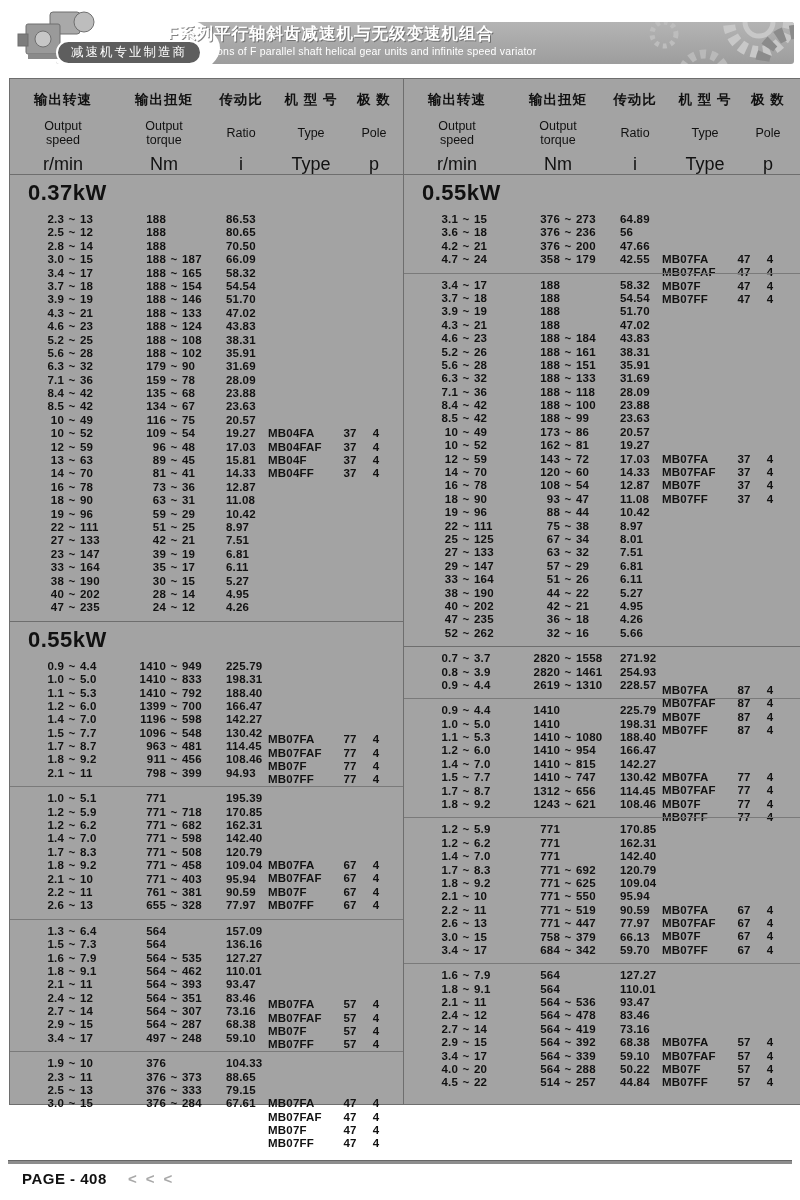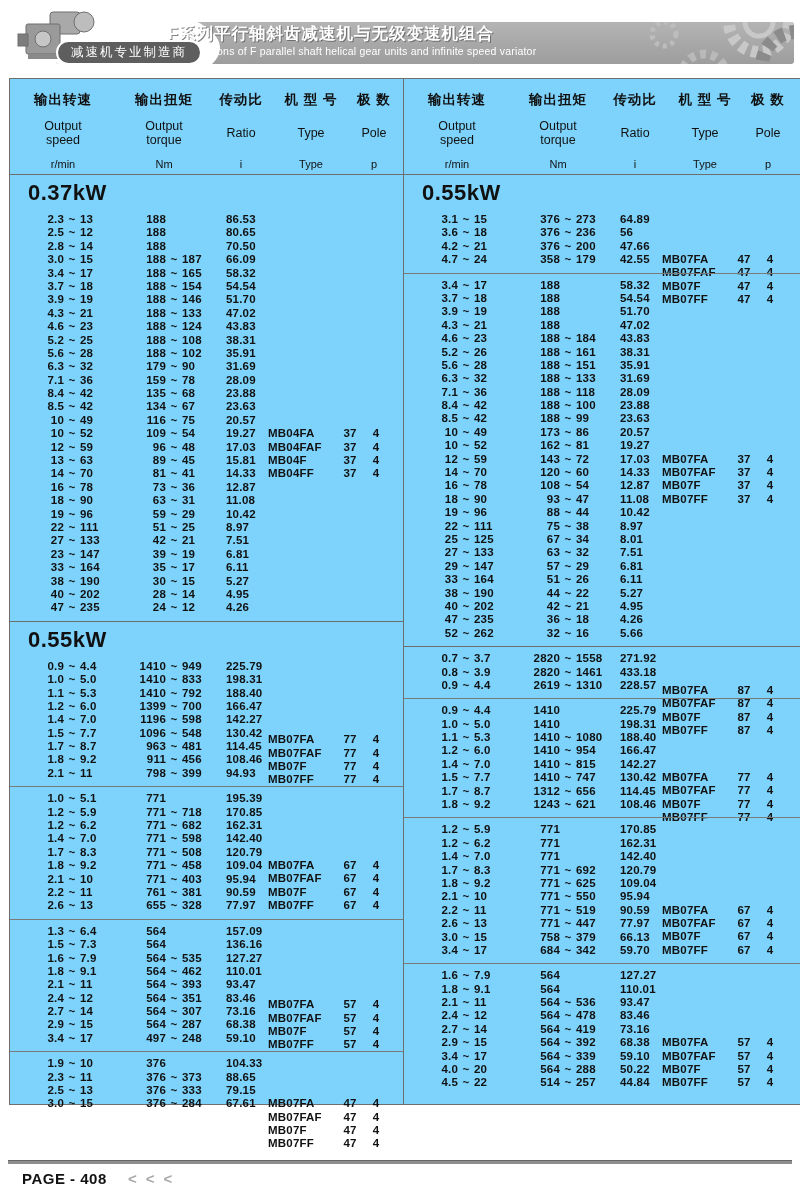--- a/index.html
+++ b/index.html
@@ -14,29 +14,29 @@
   .banner svg{position:absolute;right:-10px;top:-18px;}
   .blob{position:absolute;left:-46px;top:-16px;width:210px;height:84px;background:#fff;border-radius:50%;}
   .titles{position:absolute;left:168px;top:24px;color:#fff;line-height:1.15;}
   .title-cn{font-size:16.5px;font-weight:bold;letter-spacing:1px;text-shadow:1px 1px 0 rgba(90,90,90,.75);}
   .title-en{font-size:10.5px;margin-top:2px;letter-spacing:.2px;}
   .badge{position:absolute;left:56px;top:40px;background:#5e5e5e;color:#fff;border:2px solid #fff;
     border-radius:13px;padding:2px 13px;font-size:12.5px;font-weight:normal;letter-spacing:2px;}
   .product{position:absolute;left:14px;top:8px;}
   
   .col-box{position:absolute;top:78px;width:413px;height:1027px;border:1px solid #6e6e6e;
-    box-sizing:border-box;background:#7dd3fc;}
+    box-sizing:border-box;background:#a3a3a3;}
   .col-box.left{left:9px;}
   .col-box.right{left:403px;}
   .thead{height:96px;border-bottom:1px solid #6e6e6e;display:grid;box-sizing:border-box;
     grid-template-columns:106px 96px 58px 82px 44px;grid-template-rows:34px 40px 22px;
     grid-auto-flow:column;align-items:center;justify-items:center;}
   .th-cn{font-size:13.5px;font-weight:bold;letter-spacing:1px;align-self:end;padding-bottom:4px;}
   .th-en{font-size:12.5px;text-align:center;line-height:1.15;max-width:72px;}
-  .th-unit{font-size:11px;align-self:center;}
+  .th-unit{font-size:18px;align-self:center;}
   .section + .section{border-top:1px solid #6e6e6e;}
   .power{font-size:22px;font-weight:bold;padding:5px 0 2px 18px;letter-spacing:.5px;}
   .block{position:relative;padding:5px 0 6px 0;}
   .block + .block{border-top:1px solid #7a7a7a;}
   .row{display:grid;grid-template-columns:38px 16px 34px 6px 46px 16px 36px 8px 58px;
     height:13.4px;line-height:13.4px;font-size:11.5px;font-weight:bold;letter-spacing:.2px;
     padding-left:16px;}
   .c-s1,.c-t1{text-align:right;}
   .c-sep{text-align:center;}
   .c-s2,.c-t2,.c-r{text-align:left;}
@@ -1326,21 +1326,21 @@
           </div>
           <div class="row">
             <div class="c-s1">0.8</div>
             <div class="c-sep">~</div>
             <div class="c-s2">3.9</div>
             <div class="c-gap"></div>
             <div class="c-t1">2820</div>
             <div class="c-sep">~</div>
             <div class="c-t2">1461</div>
             <div class="c-gap"></div>
-            <div class="c-r">433.18</div>
+            <div class="c-r">254.93</div>
           </div>
           <div class="row">
             <div class="c-s1">0.9</div>
             <div class="c-sep">~</div>
             <div class="c-s2">4.4</div>
             <div class="c-gap"></div>
             <div class="c-t1">2619</div>
             <div class="c-sep">~</div>
             <div class="c-t2">1310</div>
             <div class="c-gap"></div>

